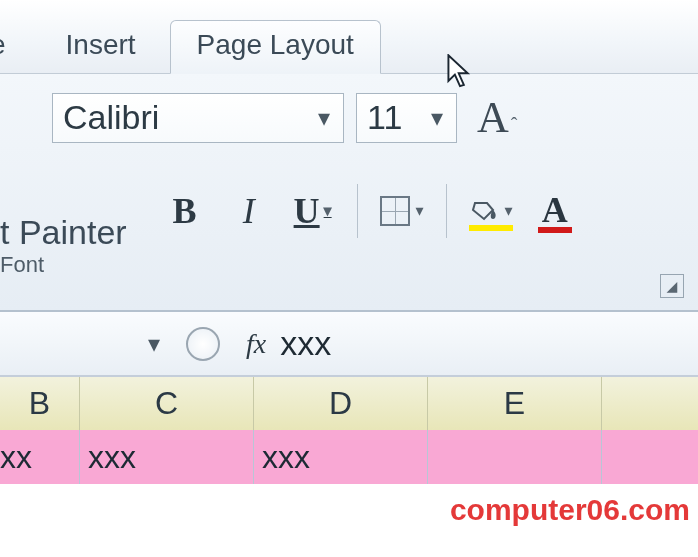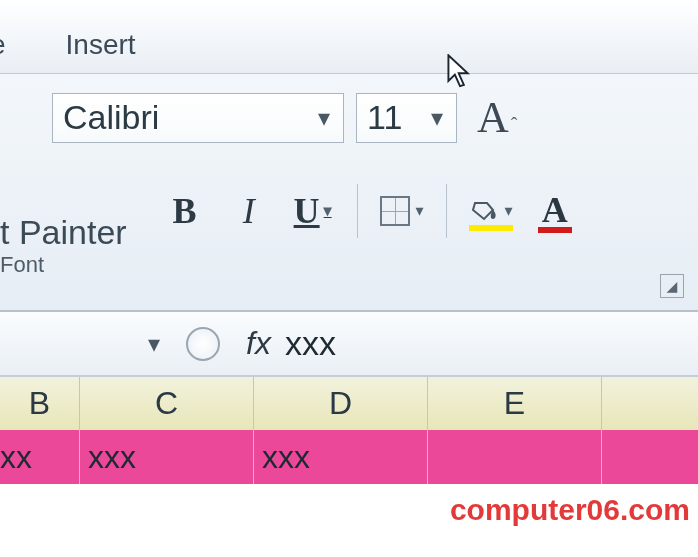--- a/index.html
+++ b/index.html
@@ -191,41 +191,41 @@
   .namebox {
     width: 120px; display:flex; justify-content:flex-end; align-items:center;
   }
   .namebox .cb-arrow { font-size: 24px; color:#4a5863; }
   .fx-btns { display:flex; align-items:center; gap: 16px; margin: 0 26px; }
   .circle-btn {
     width: 34px; height: 34px; border: 2px solid #9aa6b1; border-radius: 50%;
     background: radial-gradient(#fff,#e9eff5);
   }
   .fx {
-    font-style: italic; font-family: Liberation Sans, sans-serif;
-    font-size: 32px; color:#2c3a44;
+    font-style: italic; font-family: Liberation Serif, serif;
+    font-size: 28px; color:#2c3a44;
   }
   .formula-value {
     font-size: 34px; color:#1e2a33; padding-left: 14px;
   }
   
   .colheaders {
     display:flex; height: 54px; background: linear-gradient(#f2f2dd,#e8e6b8);
     border-top: 1px solid #c4ceda;
   }
   .colh {
     flex: 0 0 174px;
     display:flex; align-items:center; justify-content:center;
     font-size: 32px; color:#2b3945;
     border-right: 1px solid #c7c9a6;
   }
   .colh.first { flex: 0 0 80px; justify-content:center; }
   
   .datarow {
-    display:flex; height: 54px; background: #ec4899;
+    display:flex; height: 54px; background: #f9a8d4;
   }
   .cell {
     flex: 0 0 174px;
     display:flex; align-items:center;
     font-size: 32px; color:#1d2a34;
     border-right: 1px solid #b8c6d6;
     padding-left: 8px;
   }
   .cell.first { flex: 0 0 80px; padding-left: 0; }
   
@@ -243,20 +243,21 @@
   .blankzone {
     height: 80px; background: #ffffff;
   }
 </style>
 </head>
 <body>
 
 <div class="tabs">
   <div class="tab partial-left">e</div>
   <div class="tab">Insert</div>
+  <div class="tab active">Page Layout</div>
 </div>
 
 <svg class="cursor" viewBox="0 0 20 28">
   <path d="M1 1 L1 21 L6 16 L10 25 L13 24 L9 15 L16 15 Z" fill="#ffffff" stroke="#1b2631" stroke-width="1.5"></path>
 </svg>
 
 <div class="ribbon">
 
   <div class="row fontrow">
     <div class="combobox fontname">

